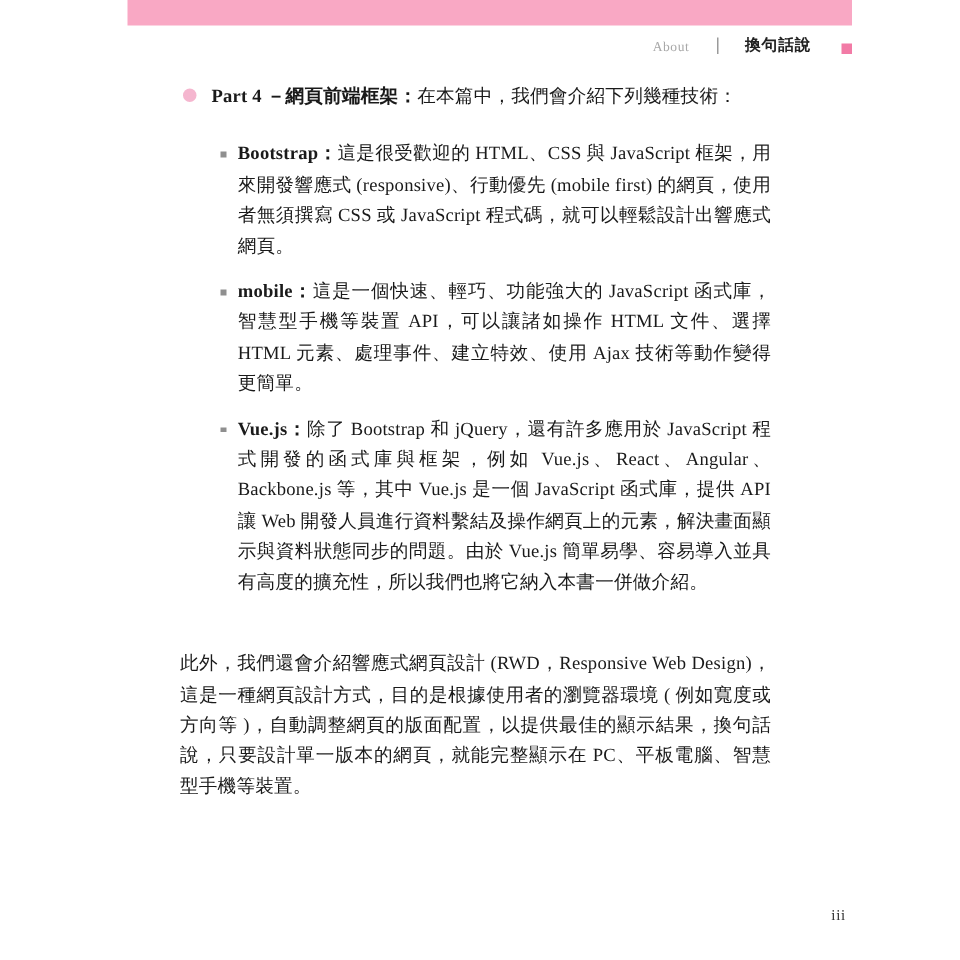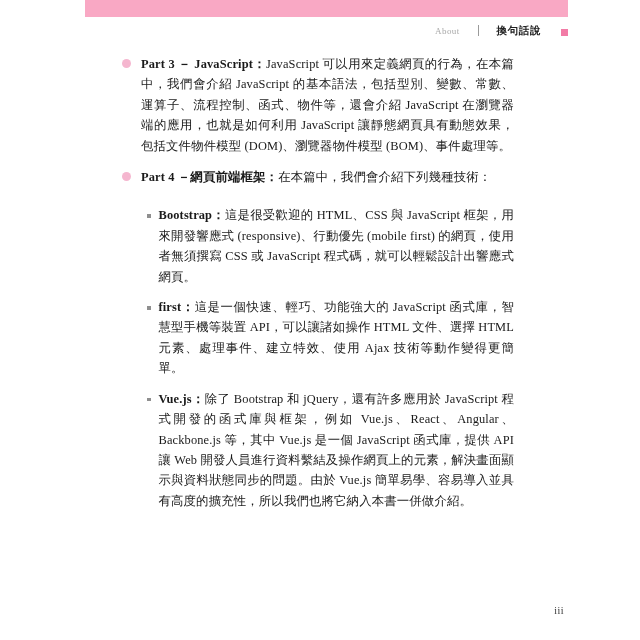--- a/index.html
+++ b/index.html
@@ -173,49 +173,48 @@
 
   <div class="running-header">
     <span class="rh-en">About</span>
     <span class="rh-sep"></span>
     <span class="rh-zh">換句話說</span>
     <span class="rh-square"></span>
   </div>
 
   <div class="content">
 
-    <div class="l1-item">
-      <span class="l1-bullet"></span>
-      <p class="l1-text"><span class="lead">Part 3 － JavaScript：</span><span>JavaScript 可以用來定義網頁的行為，在本篇中，我們會介紹 JavaScript 的基本語法，包括型別、變數、常數、運算子、流程控制、函式、物件等，還會介紹 JavaScript 在瀏覽器端的應用，也就是如何利用 JavaScript 讓靜態網頁具有動態效果，包括文件物件模型 (DOM)、瀏覽器物件模型 (BOM)、事件處理等。</span></p>
-    </div>
 
     <div class="l1-item">
       <span class="l1-bullet"></span>
       <p class="l1-text"><span class="lead">Part 4 －網頁前端框架：</span><span>在本篇中，我們會介紹下列幾種技術：</span></p>
     </div>
 
     <div class="l2-list">
 
       <div class="l2-item">
         <span class="l2-bullet"></span>
         <p class="l2-text"><span class="lead">Bootstrap：</span><span>這是很受歡迎的 HTML、CSS 與 JavaScript 框架，用來開發響應式 (responsive)、行動優先 (mobile first) 的網頁，使用者無須撰寫 CSS 或 JavaScript 程式碼，就可以輕鬆設計出響應式網頁。</span></p>
       </div>
 
       <div class="l2-item">
         <span class="l2-bullet"></span>
-        <p class="l2-text"><span class="lead">first：</span><span>這是一個快速、輕巧、功能強大的 JavaScript 函式庫，智慧型手機等裝置 API，可以讓諸如操作 HTML 文件、選擇 HTML 元素、處理事件、建立特效、使用 Ajax 技術等動作變得更簡單。</span></p>
+        <p class="l2-text"><span class="lead">mobile：</span><span>這是一個快速、輕巧、功能強大的 JavaScript 函式庫，智慧型手機等裝置 API，可以讓諸如操作 HTML 文件、選擇 HTML 元素、處理事件、建立特效、使用 Ajax 技術等動作變得更簡單。</span></p>
       </div>
 
       <div class="l2-item">
         <span class="l2-bullet"></span>
         <p class="l2-text"><span class="lead">Vue.js：</span><span>除了 Bootstrap 和 jQuery，還有許多應用於 JavaScript 程式開發的函式庫與框架，例如 Vue.js、React、Angular、Backbone.js 等，其中 Vue.js 是一個 JavaScript 函式庫，提供 API 讓 Web 開發人員進行資料繫結及操作網頁上的元素，解決畫面顯示與資料狀態同步的問題。由於 Vue.js 簡單易學、容易導入並具有高度的擴充性，所以我們也將它納入本書一併做介紹。</span></p>
       </div>
 
     </div>
 
     <div class="gap-lg"></div>
 
+    <div class="para-block">
+      <p class="body-para">此外，我們還會介紹響應式網頁設計 (RWD，Responsive Web Design)，這是一種網頁設計方式，目的是根據使用者的瀏覽器環境 ( 例如寬度或方向等 )，自動調整網頁的版面配置，以提供最佳的顯示結果，換句話說，只要設計單一版本的網頁，就能完整顯示在 PC、平板電腦、智慧型手機等裝置。</p>
+    </div>
 
   </div>
 
   <div class="folio">iii</div>
 
 </div>
 
 </body></html>

